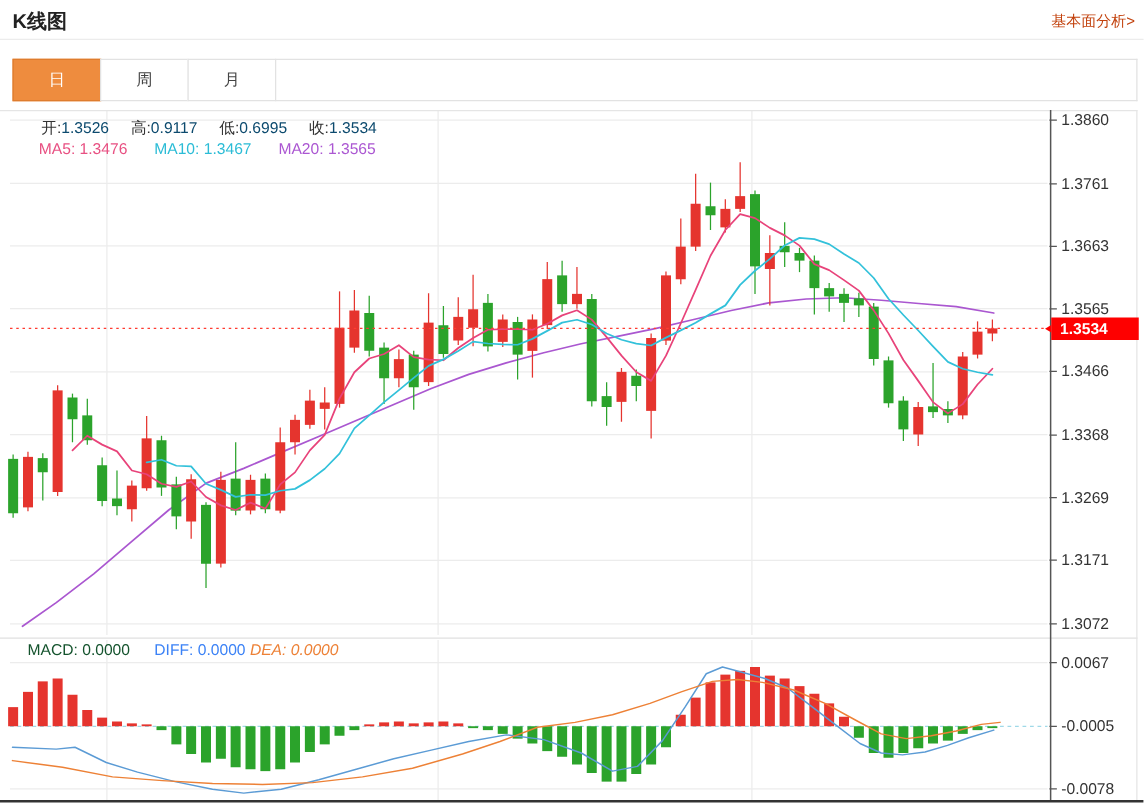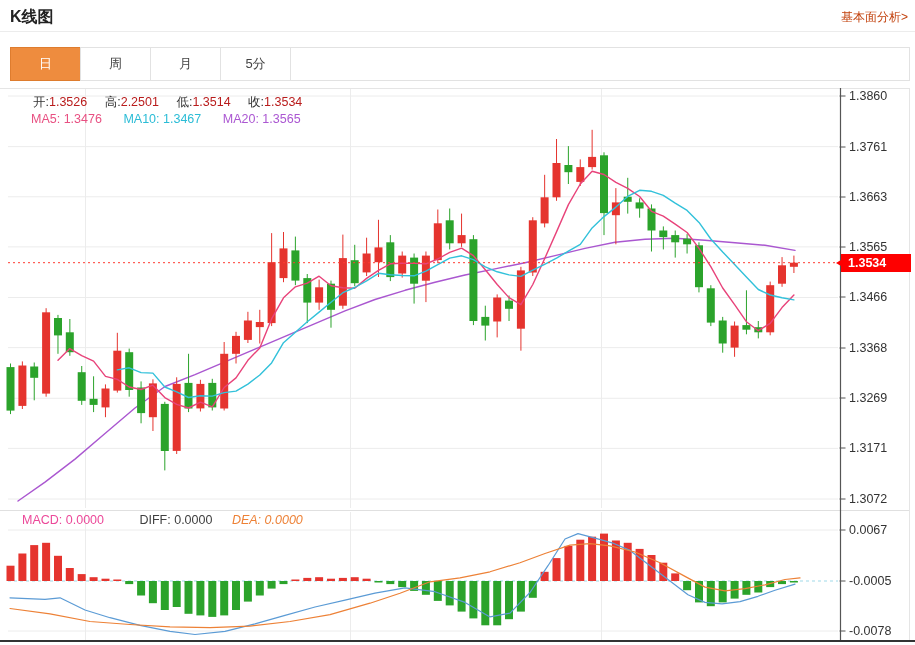--- a/index.html
+++ b/index.html
@@ -13,49 +13,48 @@
   .tabbar { position:absolute; left:10px; top:47px; right:5px; height:34px; display:flex; }
   .tab { width:71px; flex:none; display:flex; align-items:center; justify-content:center;
          font-size:13px; color:#444; background:#fff; border:1px solid #e2e2e2; margin-left:-1px; cursor:pointer; }
   .tab:first-child { margin-left:0; }
   .tab.active { background:#ee8c3e; border-color:#de7c2e; color:#fff; }
   .tab-filler { flex:1; border-top:1px solid #e2e2e2; border-bottom:1px solid #e2e2e2; border-right:1px solid #e2e2e2; margin-left:-1px; }
 
   svg#chart { position:absolute; left:0; top:0; }
 
   .legend-row1 { position:absolute; left:33px; top:94px; font-size:12.5px; color:#333; white-space:nowrap; }
-  .legend-row1 .val { color:#b91c1c; margin-right:14px; }
+  .legend-row1 .val { color:#0c4a6e; margin-right:14px; }
   .legend-row2 { position:absolute; left:31px; top:112px; font-size:12.5px; white-space:nowrap; }
   .legend-row2 .ma5  { color:#e85082; margin-right:18px; }
   .legend-row2 .ma10 { color:#2bbcd6; margin-right:18px; }
   .legend-row2 .ma20 { color:#ab57d2; }
 
   .macd-legend { position:absolute; left:22px; top:513px; font-size:12.5px; white-space:nowrap; }
-  .macd-legend .m  { color:#ec4899; margin-right:32px; }
-  .macd-legend .d1 { color:#404040; margin-right:16px; }
+  .macd-legend .m  { color:#14532d; margin-right:16px; }
+  .macd-legend .d1 { color:#3b82f6; }
   .macd-legend .d2 { color:#ed8136;font-style:italic; }
 
   .price-tag { position:absolute; left:841px; top:254px; width:70px; height:18px; background:#fe0000;
                color:#fff; font-size:12.5px; font-weight:bold; line-height:18px; padding-left:7px; }
   .price-tag::before { content:""; position:absolute; left:-5px; top:6px; width:0; height:0;
                border-right:5px solid #fe0000; border-top:3px solid transparent; border-bottom:3px solid transparent; }
 </style>
 </head>
 <body>
 
 <div id="app">
   <div class="page-title">K线图</div>
   <div class="fund-link">基本面分析&gt;</div>
   <div class="header-divider"></div>
 
   <div class="tabbar">
       <div class="tab active">日</div>
       <div class="tab">周</div>
       <div class="tab">月</div>
-      <div class="tab">5分</div>
       <div class="tab-filler"></div>
     </div>
 
   <svg id="chart" width="915" height="645" viewBox="0 0 915 645">
       <line x1="8" y1="96" x2="838" y2="96" stroke="#ececec" stroke-width="1"></line>
       <line x1="8" y1="146.63071065989746" x2="838" y2="146.63071065989746" stroke="#ececec" stroke-width="1"></line>
       <line x1="8" y1="196.74999999999915" x2="838" y2="196.74999999999915" stroke="#ececec" stroke-width="1"></line>
       <line x1="8" y1="246.86928934010083" x2="838" y2="246.86928934010083" stroke="#ececec" stroke-width="1"></line>
       <line x1="8" y1="297.49999999999943" x2="838" y2="297.49999999999943" stroke="#ececec" stroke-width="1"></line>
       <line x1="8" y1="347.61928934010115" x2="838" y2="347.61928934010115" stroke="#ececec" stroke-width="1"></line>
@@ -304,22 +303,22 @@
       <text x="849" y="534" fill="#333" font-size="12.5" font-family="&quot;Liberation Sans&quot;, sans-serif">0.0067</text>
       <line x1="839.5" y1="581" x2="845.5" y2="581" stroke="#555" stroke-width="1"></line>
       <text x="849" y="585" fill="#333" font-size="12.5" font-family="&quot;Liberation Sans&quot;, sans-serif">-0.0005</text>
       <line x1="839.5" y1="631" x2="845.5" y2="631" stroke="#555" stroke-width="1"></line>
       <text x="849" y="635" fill="#333" font-size="12.5" font-family="&quot;Liberation Sans&quot;, sans-serif">-0.0078</text>
       <line x1="0" y1="641" x2="915" y2="641" stroke="#333" stroke-width="2"></line>
     </svg>
 
   <div class="legend-row1">
     <span>开:</span><span class="val">1.3526</span>
-    <span>高:</span><span class="val">2.2501</span>
-    <span>低:</span><span class="val">1.3514</span>
+    <span>高:</span><span class="val">0.9117</span>
+    <span>低:</span><span class="val">0.6995</span>
     <span>收:</span><span class="val">1.3534</span>
   </div>
 
   <div class="legend-row2">
     <span class="ma5"><span>MA5:</span> <span>1.3476</span></span>
     <span class="ma10"><span>MA10:</span> <span>1.3467</span></span>
     <span class="ma20"><span>MA20:</span> <span>1.3565</span></span>
   </div>
 
   <div class="macd-legend">

